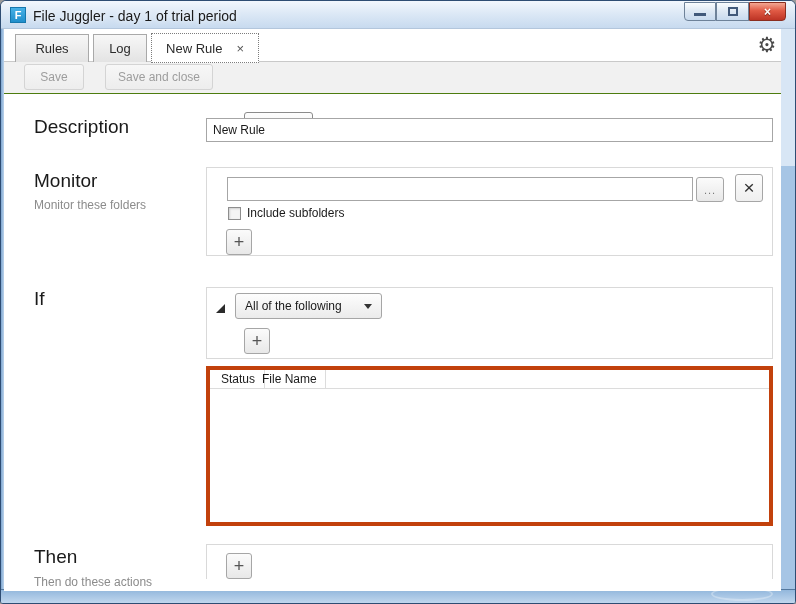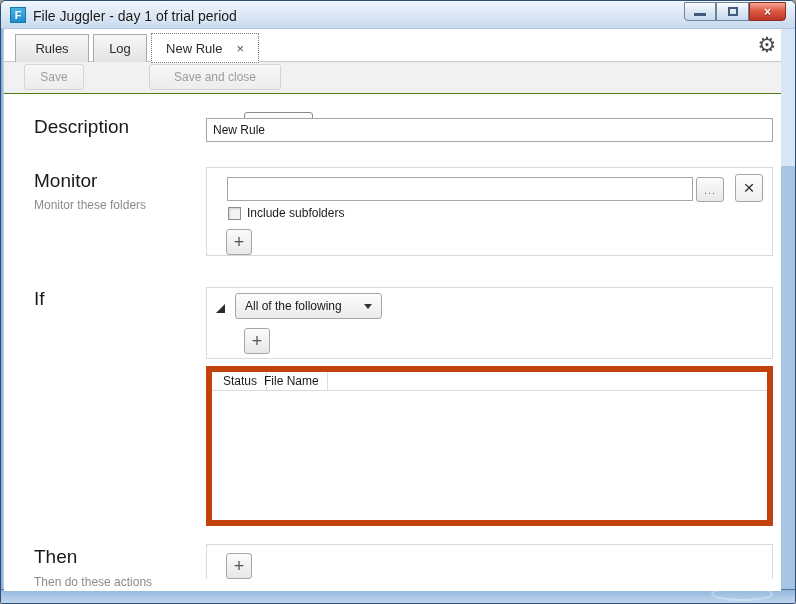--- a/index.html
+++ b/index.html
@@ -107,21 +107,21 @@
   .tbtn.disabled {
     border:1px solid #d4d4d4; color:#9d9d9d;
     background:linear-gradient(#f7f7f7,#ededed);
   }
   .tbtn.enabled {
     border:1px solid #8b8b8b; color:#111;
     background:linear-gradient(#fdfdfd,#ececec);
     margin-top:48px;
   }
   .tb-save  { left:20px;  width:60px; }
-  .tb-sac   { left:101px; width:132px;margin-left:44px; }
+  .tb-sac   { left:101px; width:108px; }
   .tb-copy  { left:240px; width:69px; }
 
   
   .h1 {
     position:absolute; left:30px; font-size:19px; color:#1a1a1a; line-height:24px;
   }
   .sub {
     position:absolute; left:30px; font-size:12px; color:#8b8b8b; line-height:16px;
   }
 
@@ -166,21 +166,21 @@
     cursor:pointer;
   }
   .caret {
     margin-left:auto; width:0; height:0;
     border-left:4px solid transparent; border-right:4px solid transparent;
     border-top:5px solid #333;
   }
   .if-add { left:37px; top:40px; width:26px; height:26px; }
 
   
-  .cond-table { position:absolute; left:202px; top:337px; width:567px; height:160px; border:6px solid #c2410c; background:#fff; }
+  .cond-table { position:absolute; left:202px; top:337px; width:567px; height:160px; border:4px solid #c2410c; background:#fff; }
   .cond-head { position:absolute; left:0; top:0; width:100%; height:19px; border-bottom:1px solid #dcdcdc; }
   .cond-col { position:absolute; top:0; height:19px; border-right:1px solid #dcdcdc; font-size:12px; color:#1a1a1a; line-height:18px; padding-left:11px; }
   .cc-status { left:0; width:55px; }
   .cc-fname  { left:41px; width:75px; }
 
   .then-add { left:19px; top:8px; width:26px; height:26px; }
 </style>
 </head>
 <body>
 

